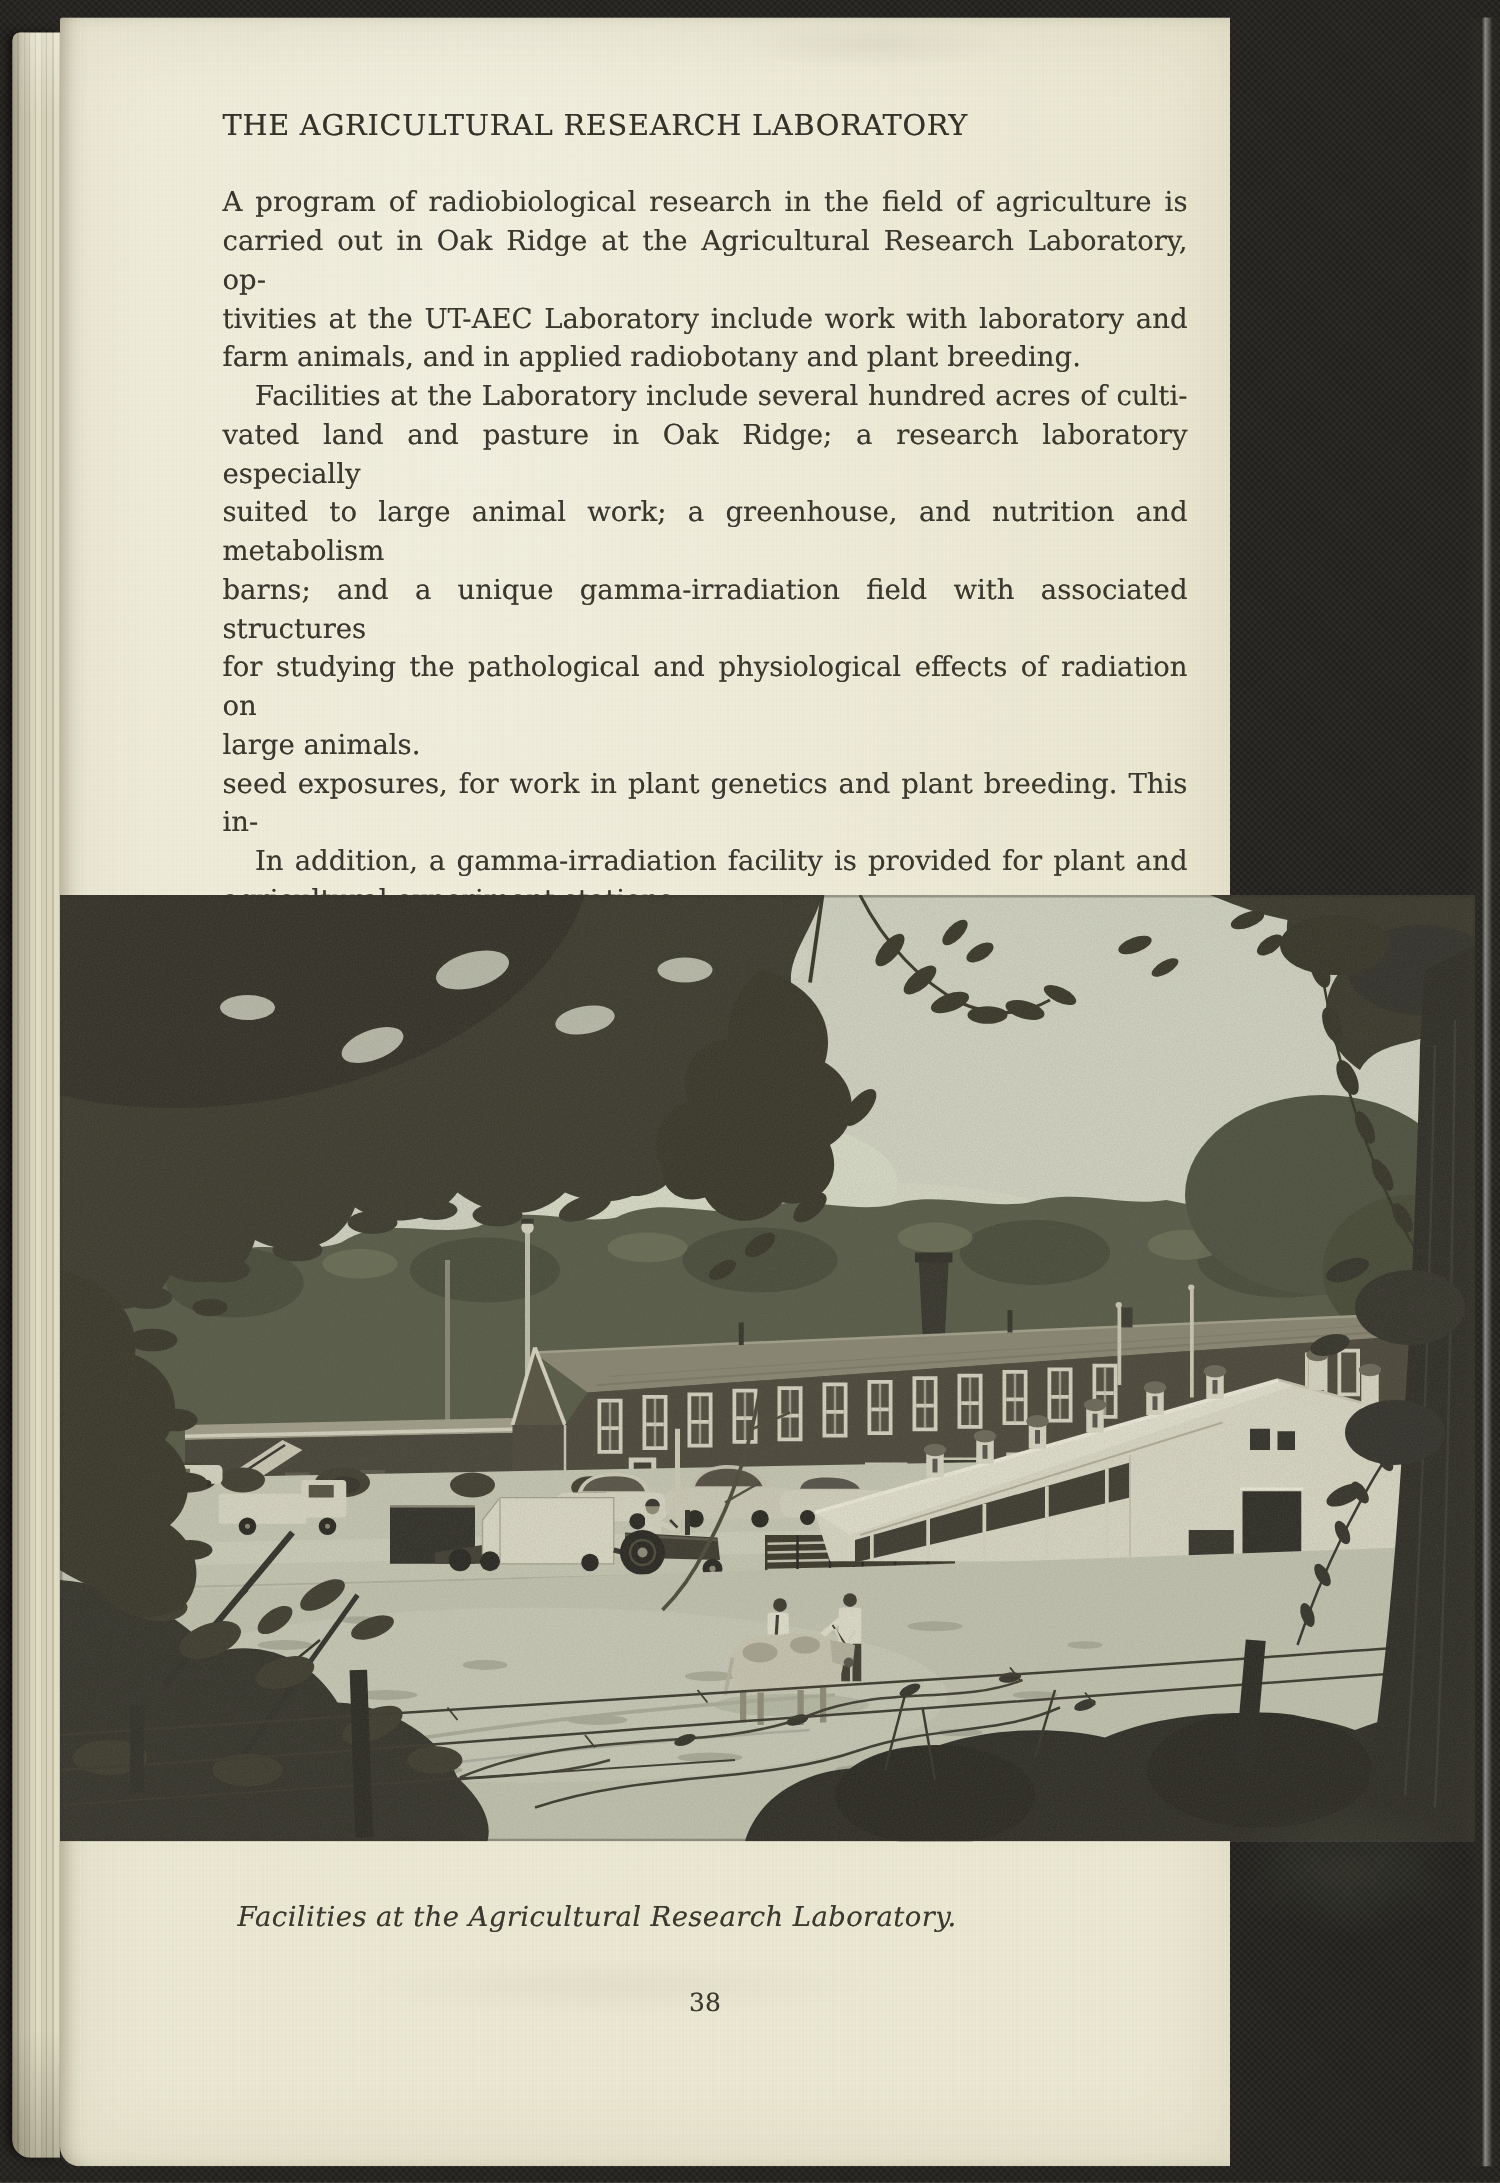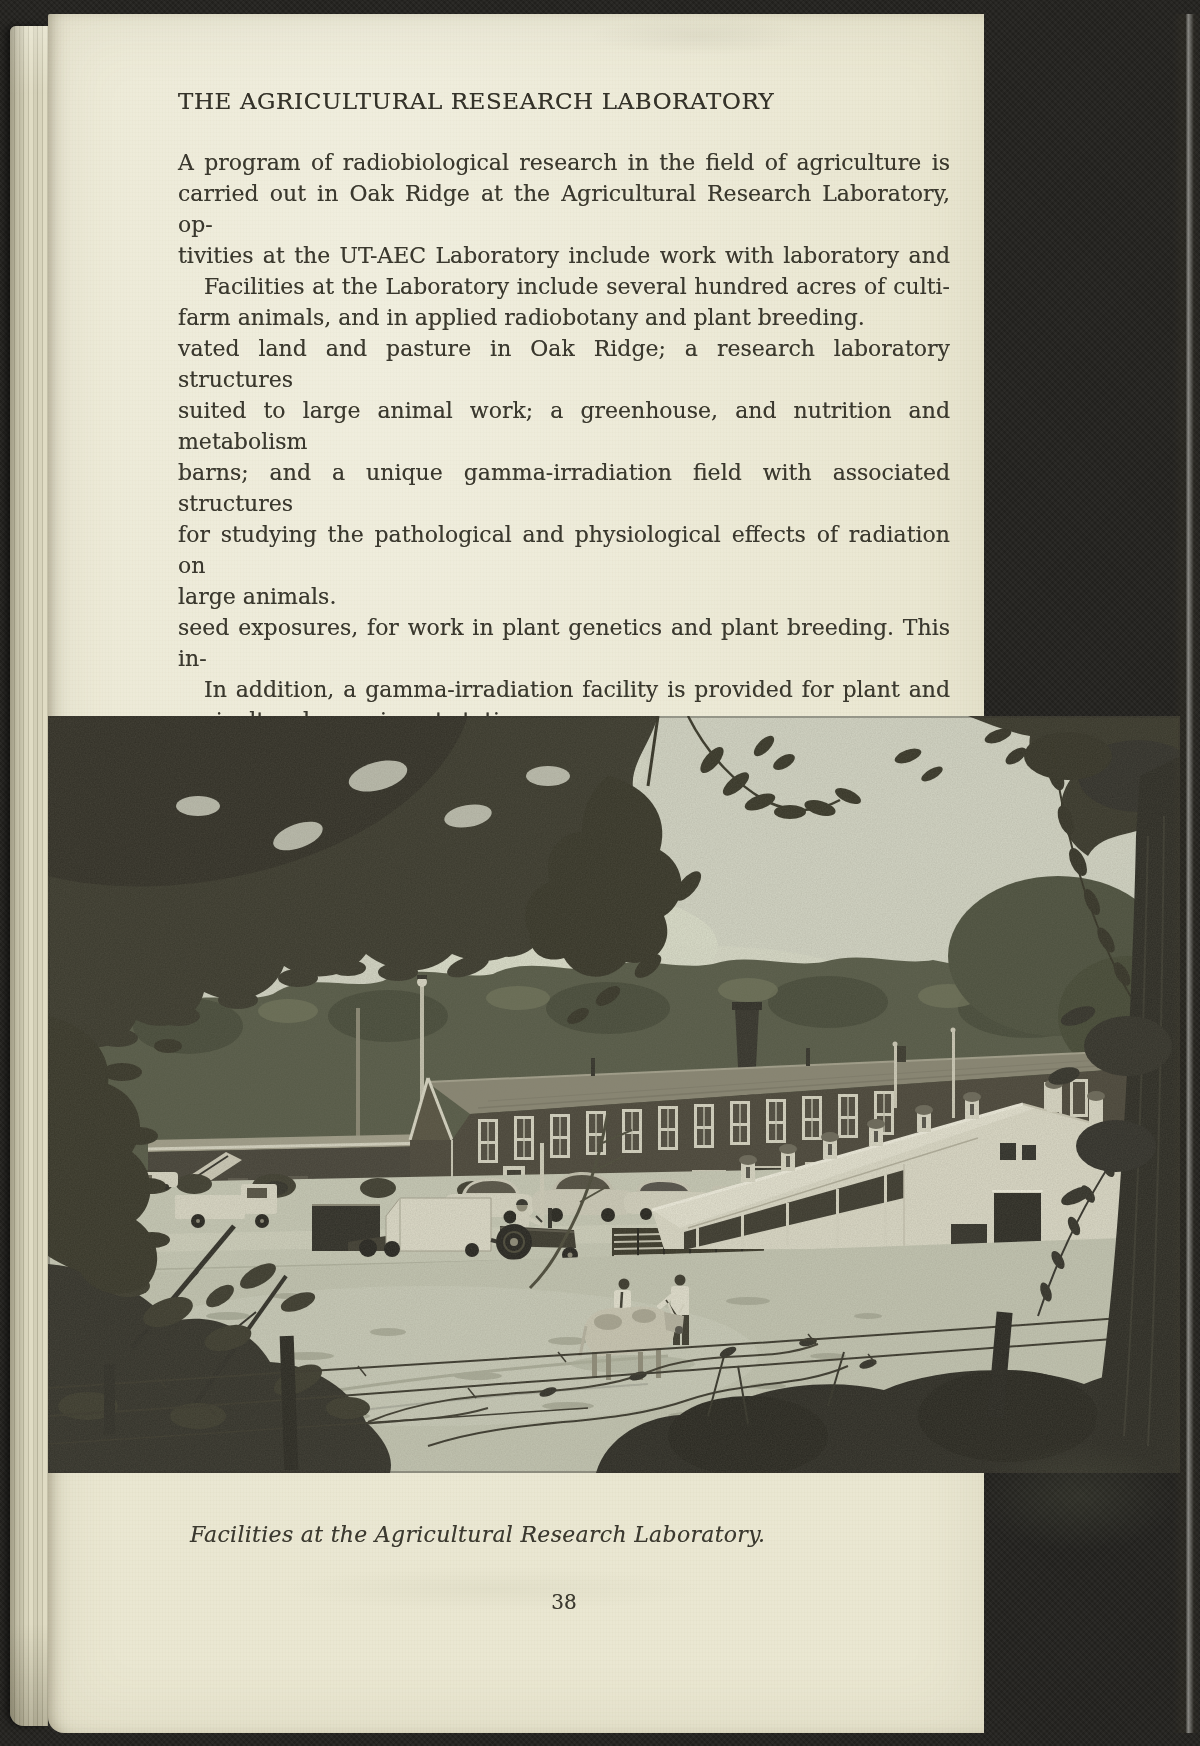--- a/index.html
+++ b/index.html
@@ -72,23 +72,23 @@
 
   <div class="page">
     <div class="smudge c"></div>
 
     <h1 class="doc-title">THE AGRICULTURAL RESEARCH LABORATORY</h1>
 
     <div class="body-text">
         <div class="line">A program of radiobiological research in the field of agriculture is</div>
         <div class="line">carried out in Oak Ridge at the Agricultural Research Laboratory, op-</div>
         <div class="line">tivities at the UT-AEC Laboratory include work with laboratory and</div>
+        <div class="line last">farm animals, and in applied radiobotany and plant breeding.</div>
         <div class="line indent">Facilities at the Laboratory include several hundred acres of culti-</div>
-        <div class="line last">farm animals, and in applied radiobotany and plant breeding.</div>
-        <div class="line">vated land and pasture in Oak Ridge; a research laboratory structures</div>
+        <div class="line">vated land and pasture in Oak Ridge; a research laboratory especially</div>
         <div class="line">suited to large animal work; a greenhouse, and nutrition and metabolism</div>
         <div class="line">barns; and a unique gamma-irradiation field with associated structures</div>
         <div class="line">for studying the pathological and physiological effects of radiation on</div>
         <div class="line last">large animals.</div>
         <div class="line">seed exposures, for work in plant genetics and plant breeding. This in-</div>
         <div class="line indent">In addition, a gamma-irradiation facility is provided for plant and</div>
         <div class="line last">agricultural experiment stations.</div>
       </div>
 
     <svg class="photo" viewBox="0 0 1132 757" width="1132" height="757" preserveAspectRatio="none" role="img" aria-label="Black-and-white photograph of the UT-AEC Agricultural Research Laboratory farm: brick laboratory building with smokestack, long white barn with roof ventilators, parked 1950s cars, tractor pulling a white trailer, and two workers leading a cow in a fenced pasture framed by dark trees.">

